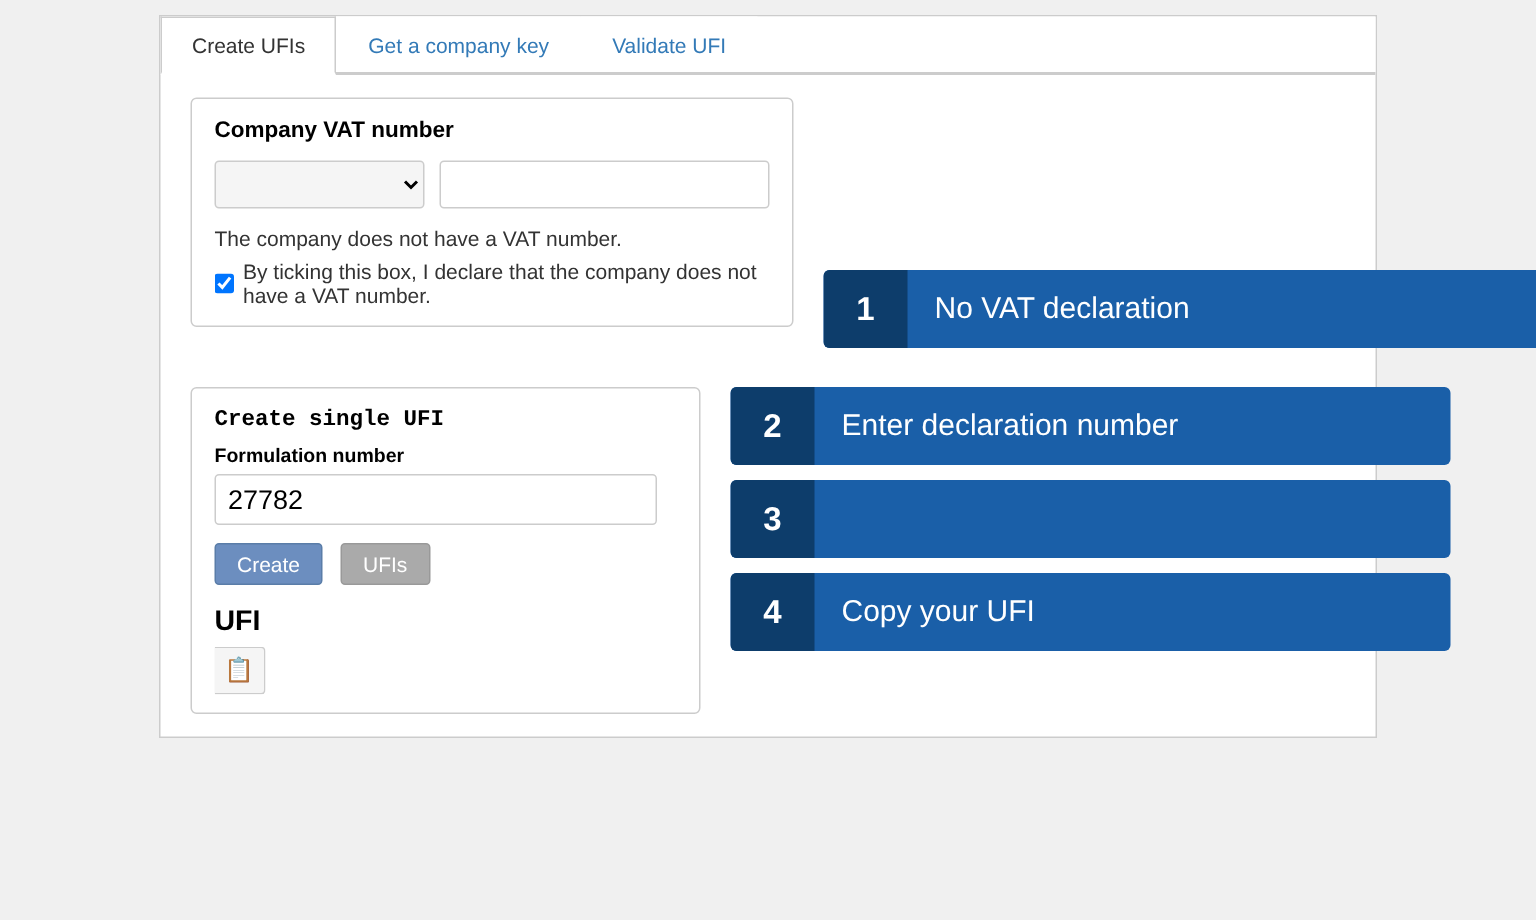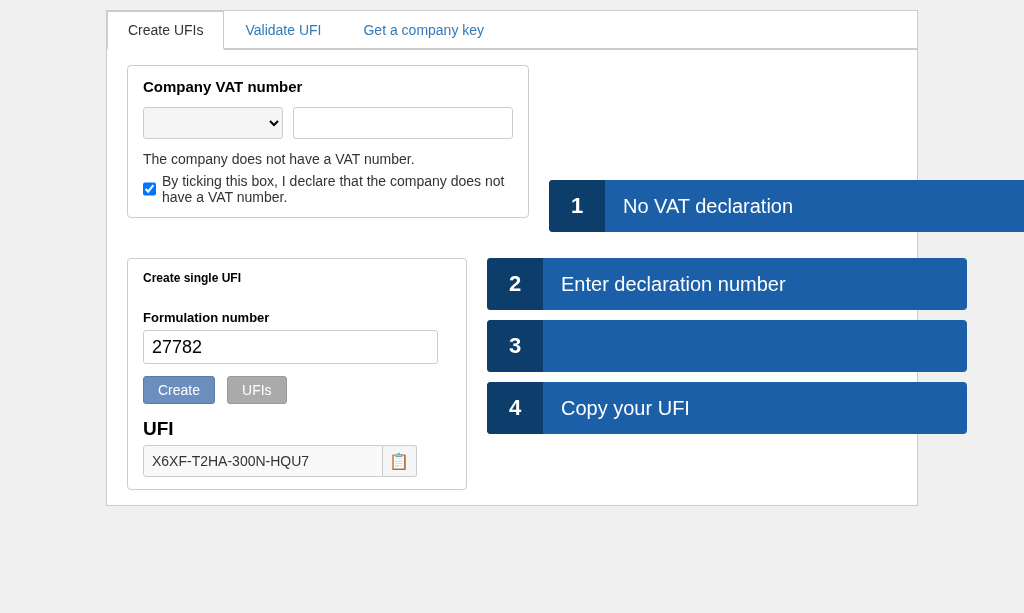--- a/index.html
+++ b/index.html
@@ -128,22 +128,23 @@
     }
 
     
     .single-ufi-section {
       border: 1px solid #ccc;
       border-radius: 4px;
       padding: 12px 15px;
     }
     .single-ufi-title {
       font-weight: bold;
-      font-size: 12px;
-      margin-bottom: 25px;
+      font-size: 15px;
+      margin-bottom: 8px;
+      font-family: Liberation Mono, monospace;
     }
     .field-label {
       font-weight: bold;
       font-size: 13px;
       margin-bottom: 5px;
     }
     .formulation-input {
       width: 295px;
       height: 34px;
       border: 1px solid #ccc;
@@ -246,24 +247,24 @@
 </head>
 <body>
 
 <div class="main-container">
 
   <div class="tabs">
     <div class="tab active">
       <span>Create UFIs</span>
     </div>
     <div class="tab">
+      <span>Get a company key</span>
+    </div>
+    <div class="tab">
       <span>Validate UFI</span>
-    </div>
-    <div class="tab">
-      <span>Get a company key</span>
     </div>
   </div>
 
   <div class="content">
 
     <div class="vat-row">
       <div class="vat-left">
         <div class="section-box">
           <div class="section-title">Company VAT number</div>
           <div class="vat-inputs">
@@ -297,21 +298,20 @@
           <div class="btn-row">
             <button class="btn-create">
               <span>Create</span>
             </button>
             <button class="btn-reset">
               <span>UFIs</span>
             </button>
           </div>
           <div class="ufi-label">UFI</div>
           <div class="ufi-output-row">
-            <input class="ufi-output-input" type="text" readonly="" value="X6XF-T2HA-300N-HQU7" style="">
             <button class="ufi-copy-btn">
               <span>📋</span>
             </button>
           </div>
         </div>
       </div>
 
       <div class="right-col">
         <div class="callout-box">
           <div class="callout-number">2</div>

